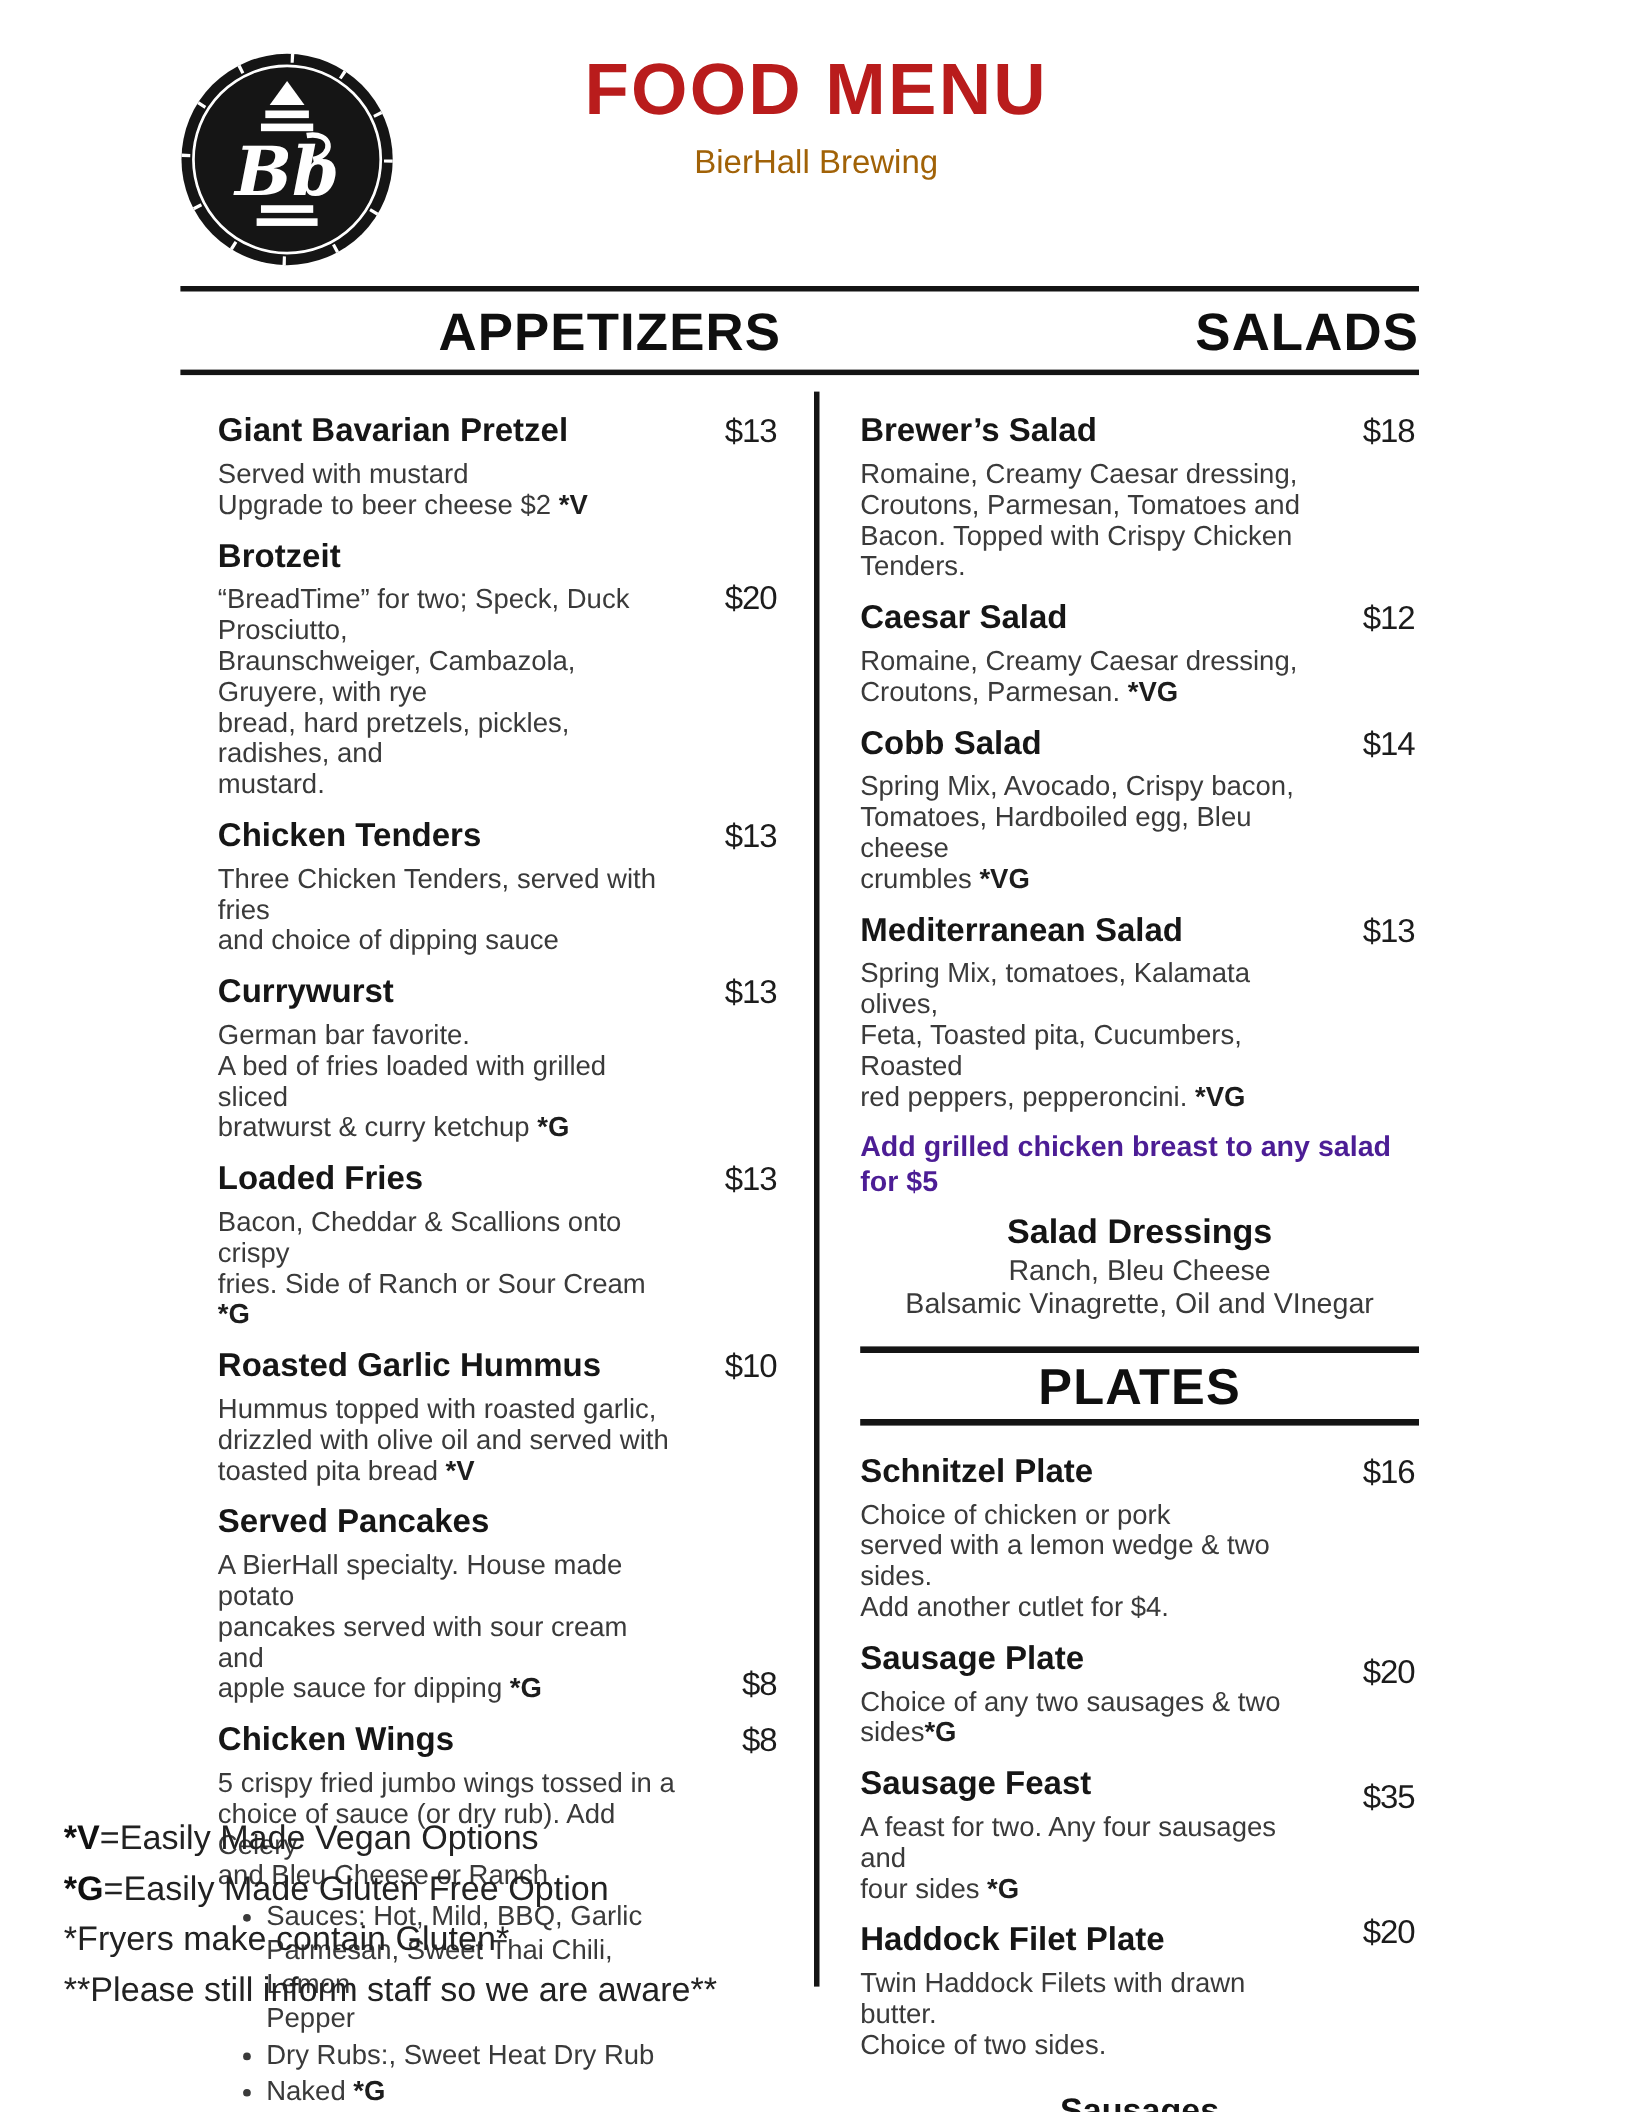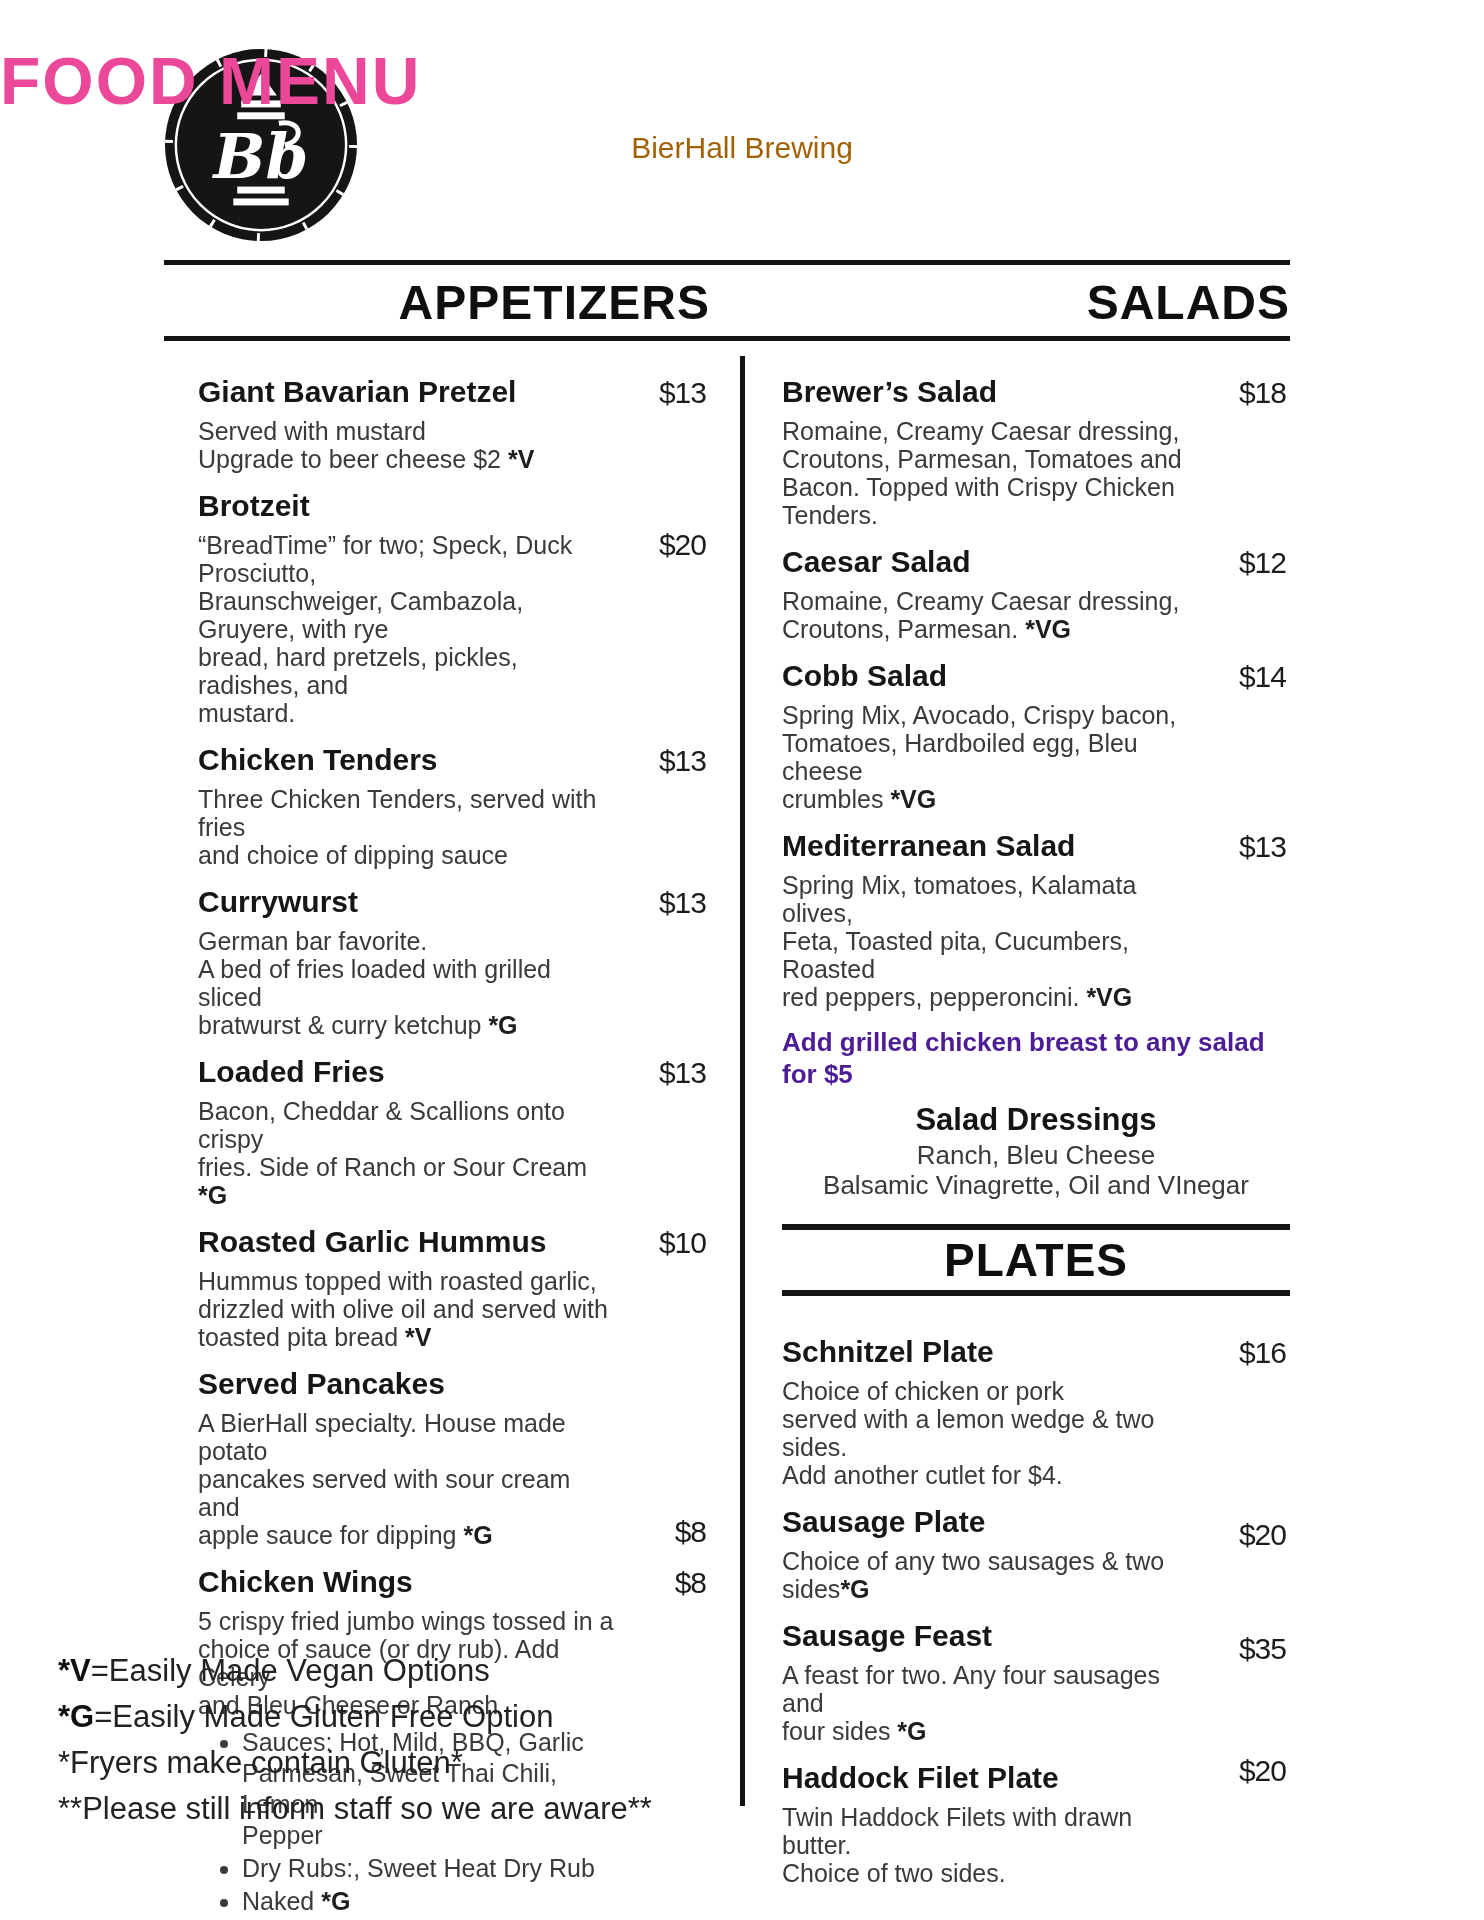--- a/index.html
+++ b/index.html
@@ -5,22 +5,22 @@
   * { margin:0; padding:0; box-sizing:border-box; }
   html,body { background:#e8e8e8; }
   .page {
     position:relative; width:1484px; height:1920px; margin:0 auto;
     background:#ffffff; color:#1a1a1a;
     font-family:"Liberation Sans", sans-serif; overflow:hidden;
   }
   
   .logo { position:absolute; left:162px; top:46px; width:198px; height:198px; }
   .page-title {
-    position:absolute; left:0; top:44px; width:100%; text-align:left;
-    font-size:66px; font-weight:900; letter-spacing:2px; color:#ec4899; line-height:74px;
+    position:absolute; left:0; top:44px; width:100%; text-align:center;
+    font-size:66px; font-weight:900; letter-spacing:2px; color:#b91c1c; line-height:74px;
   }
   .page-subtitle {
     position:absolute; left:0; top:128px; width:100%; text-align:center;
     font-size:30px; font-weight:400; color:#a16207; line-height:40px;
   }
   .hrule { position:absolute; left:164px; width:1126px; height:5px; background:#141414; }
   .rule-top { top:260px; }
   .rule-bottom { top:336px; }
   .col-head {
     position:absolute; top:272px; font-size:48px; font-weight:900;
@@ -55,21 +55,21 @@
   .note-bold { font-size:26px; font-weight:bold; color:#4c1d95; line-height:32px; margin:6px 0 10px; }
   .center-block { text-align:center; margin-bottom:8px; }
   .center-head  { font-size:31px; font-weight:bold; color:#141414; line-height:40px; }
   .center-lines { font-size:26px; color:#3a3a3a; line-height:30px; white-space:pre-line; }
 
   .sub-banner {
     border-top:6px solid #141414; border-bottom:6px solid #141414;
     text-align:center; font-size:46px; font-weight:900; letter-spacing:1px;
     color:#0f0f0f; line-height:58px; padding:1px 0;
   }
-  .plates-banner   { margin:24px 0 38px;text-align:center; }
+  .plates-banner   { margin:24px 0 24px;text-align:center; }
 
   
   .legend {
     position:absolute; left:58px; top:1648px; width:656px; text-align:left;
     font-size:31px; color:#222; line-height:46px;
   }
   .legend b { color:#101010; }
 </style>
 </head>
 <body>

